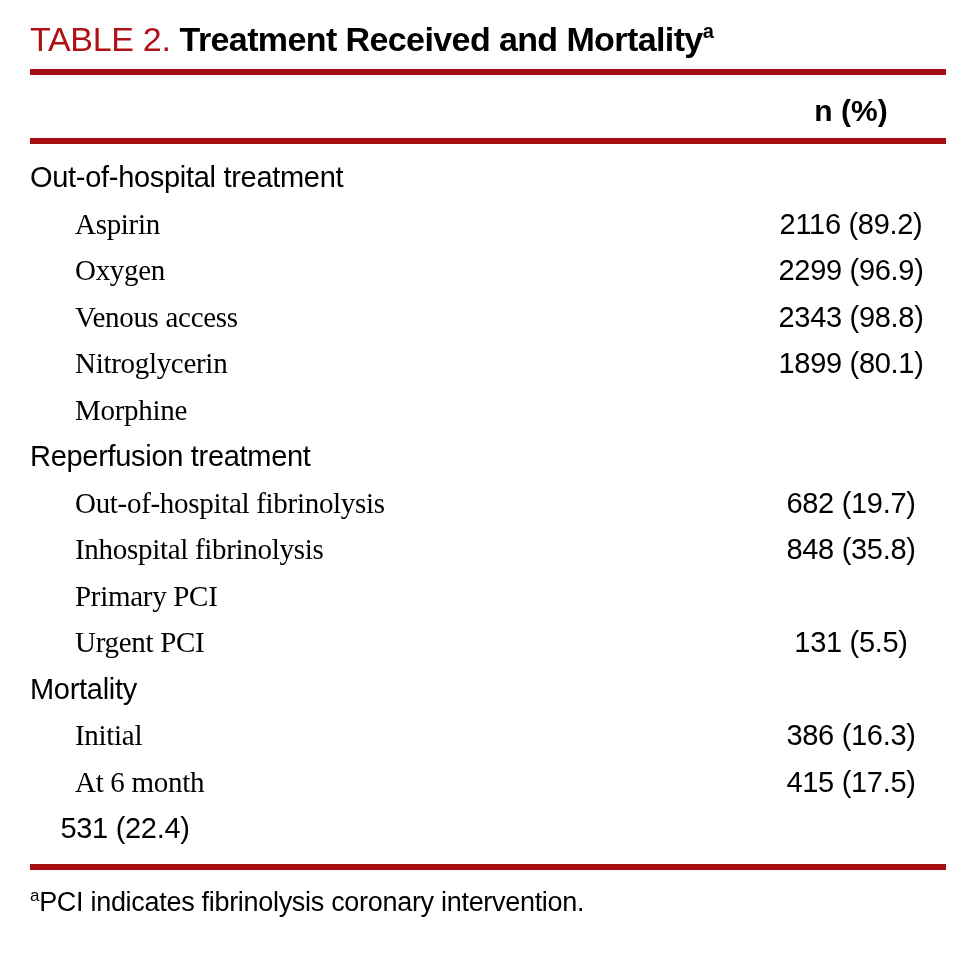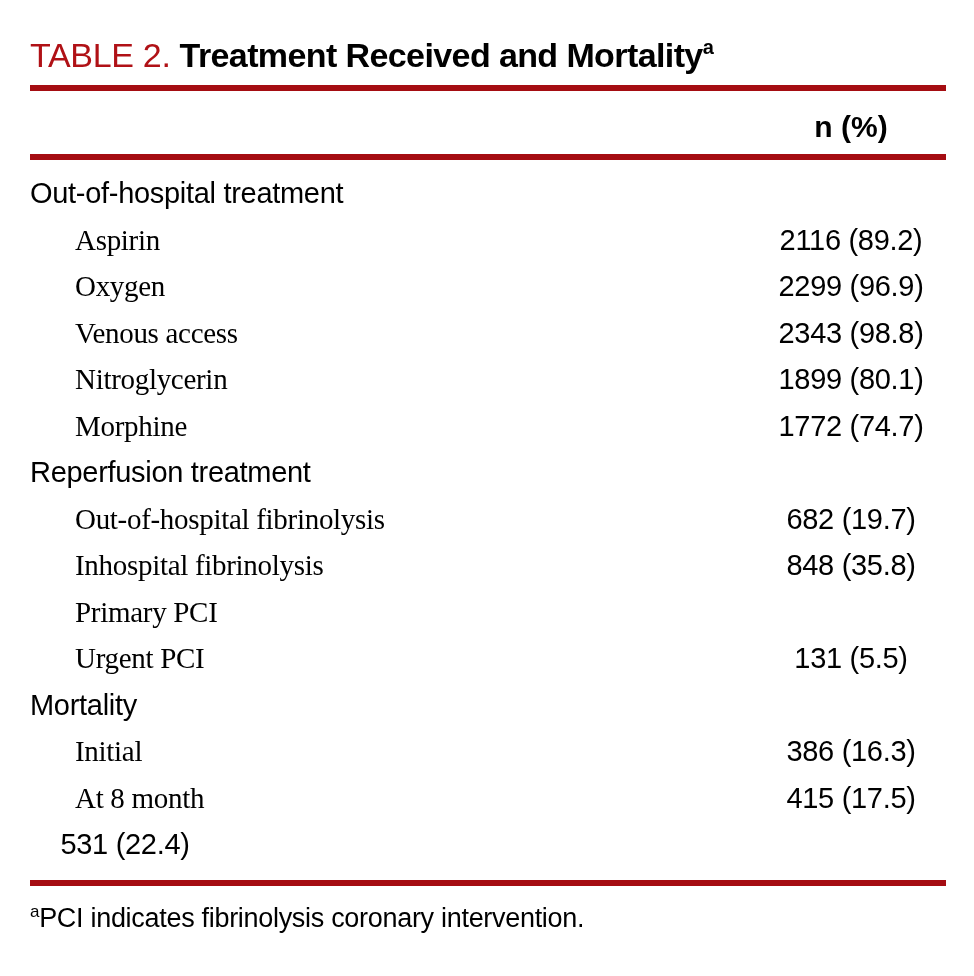--- a/index.html
+++ b/index.html
@@ -9,22 +9,21 @@
     width: 974px;
     height: 976px;
     overflow: hidden;
     font-family: "Liberation Sans", sans-serif;
     color: #000000;
   }
   .page {
     box-sizing: border-box;
     width: 974px;
     height: 792px;
-    padding: 10px 28px 0 30px;
-    margin-top: 22px;
+    padding: 16px 28px 0 30px;
   }
   
   .title {
     margin: 0;
     font-size: 34px;
     line-height: 46px;
     letter-spacing: -0.3px;
     white-space: nowrap;
   }
   .title-prefix {
@@ -119,21 +118,20 @@
       <div class="row indented">
         <div class="label-col">Venous access</div>
         <div class="value-col">2343 (98.8)</div>
       </div>
       <div class="row indented">
         <div class="label-col">Nitroglycerin</div>
         <div class="value-col">1899 (80.1)</div>
       </div>
       <div class="row indented">
         <div class="label-col">Morphine</div>
-        <div class="value-col">1772 (74.7)</div>
       </div>
       <div class="row">
         <div class="label-col">Reperfusion treatment</div>
         <div class="value-col"></div>
       </div>
       <div class="row indented">
         <div class="label-col">Out-of-hospital fibrinolysis</div>
         <div class="value-col">682 (19.7)</div>
       </div>
       <div class="row indented">
@@ -149,21 +147,21 @@
       </div>
       <div class="row">
         <div class="label-col">Mortality</div>
         <div class="value-col"></div>
       </div>
       <div class="row indented">
         <div class="label-col">Initial</div>
         <div class="value-col">386 (16.3)</div>
       </div>
       <div class="row indented">
-        <div class="label-col">At 8 month</div>
+        <div class="label-col">At 6 month</div>
         <div class="value-col">415 (17.5)</div>
       </div>
       <div class="row indented">
         <div class="value-col">531 (22.4)</div>
       </div>
     </div>
 
   <div class="rule rule-bottom"></div>
 
   <p class="footnote"><sup>a</sup><span>PCI indicates fibrinolysis coronary intervention.</span></p>

